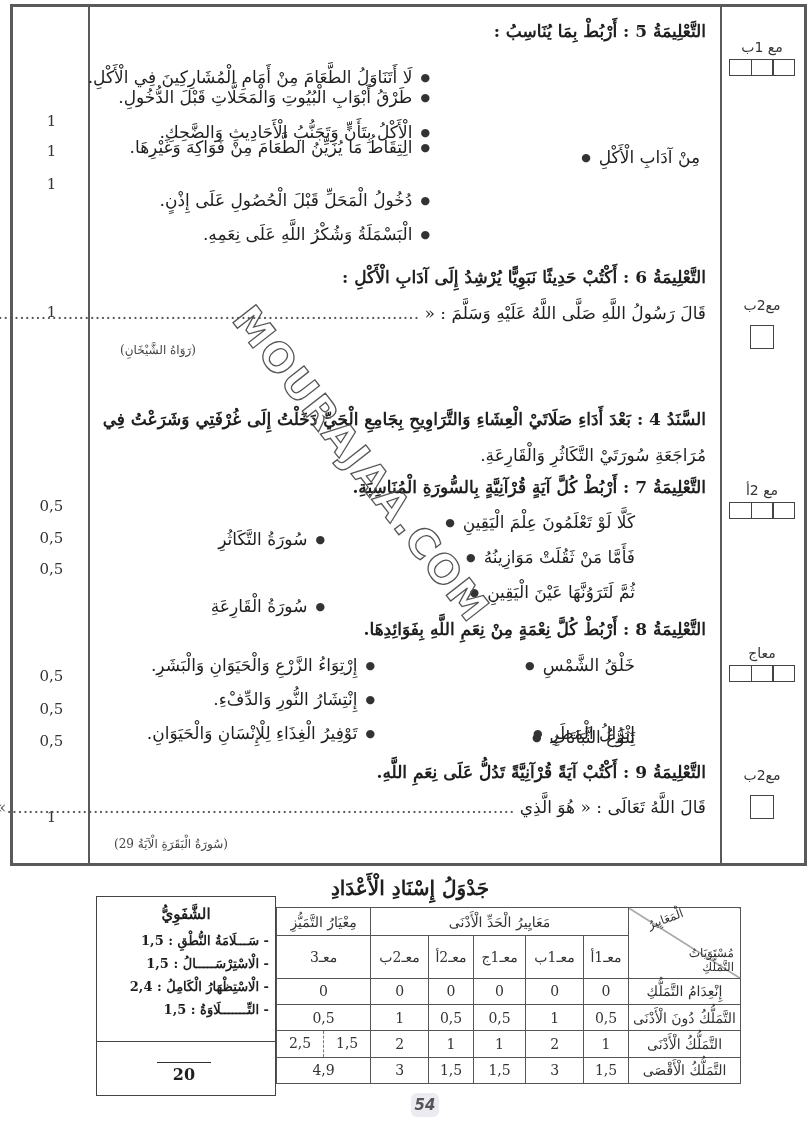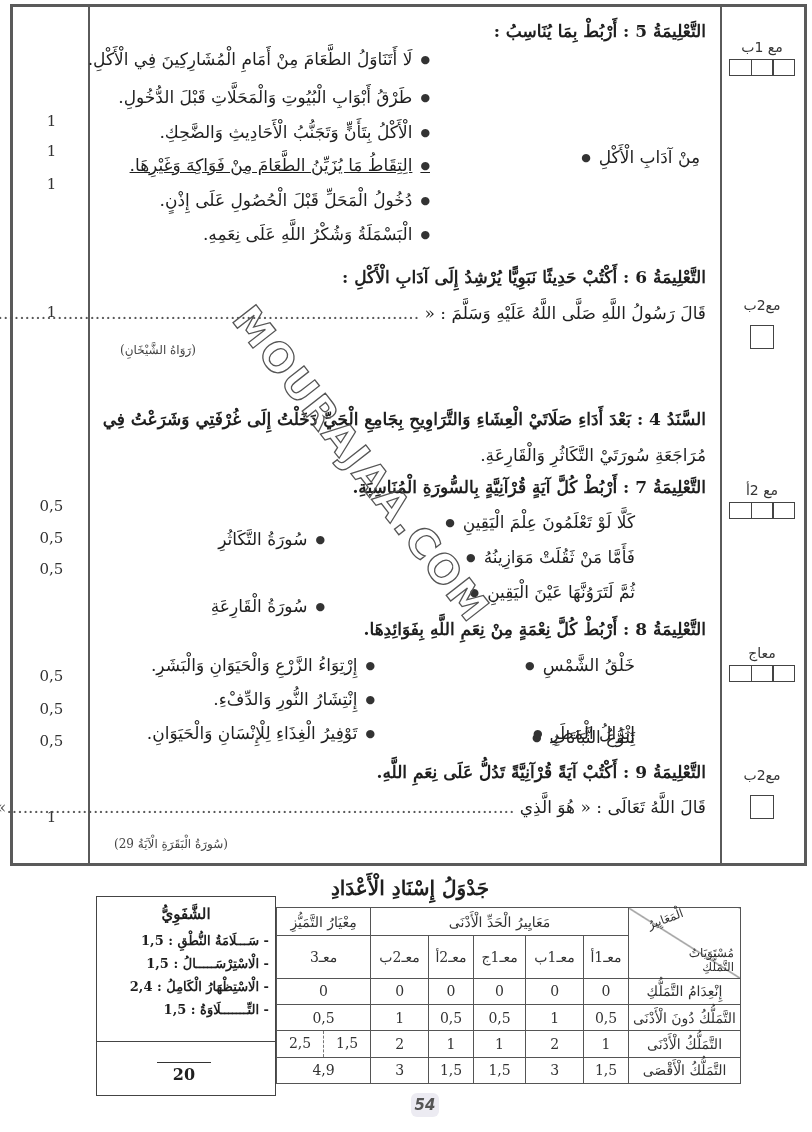--- a/index.html
+++ b/index.html
@@ -93,24 +93,24 @@
       <div class="mark" style="top: 553px;">0,5</div>
       <div class="mark" style="top: 660px;">0,5</div>
       <div class="mark" style="top: 693px;">0,5</div>
       <div class="mark" style="top: 725px;">0,5</div>
       <div class="mark" style="top: 801px;">1</div>
     </div>
 
   <div class="col-content">
 
     <div class="line bold" style="top:14px;">التَّعْلِيمَةُ 5 : أَرْبُطْ بِمَا يُنَاسِبُ :</div>
-    <div class="line bullet" style="top:42px; right:290px;">لَا أَتَنَاوَلُ الطَّعَامَ مِنْ أَمَامِ الْمُشَارِكِينَ فِي الْأَكْلِ.</div>
+    <div class="line bullet" style="top:60px; right:290px;">لَا أَتَنَاوَلُ الطَّعَامَ مِنْ أَمَامِ الْمُشَارِكِينَ فِي الْأَكْلِ.</div>
     <div class="line bullet" style="top:80px; right:290px;">طَرْقُ أَبْوَابِ الْبُيُوتِ وَالْمَحَلَّاتِ قَبْلَ الدُّخُولِ.</div>
     <div class="line bullet" style="top:115px; right:290px;">الْأَكْلُ بِتَأَنٍّ وَتَجَنُّبُ الْأَحَادِيثِ وَالضَّحِكِ.</div>
-    <div class="line bullet" style="top:148px; right:290px;text-decoration:underline;">الِتِقَاطُ مَا يُزَيِّنُ الطَّعَامَ مِنْ فَوَاكِهَ وَغَيْرِهَا.</div>
+    <div class="line bullet" style="top:130px; right:290px;">الِتِقَاطُ مَا يُزَيِّنُ الطَّعَامَ مِنْ فَوَاكِهَ وَغَيْرِهَا.</div>
     <div class="line bullet" style="top:183px; right:290px;">دُخُولُ الْمَحَلِّ قَبْلَ الْحُصُولِ عَلَى إِذْنٍ.</div>
     <div class="line bullet" style="top:217px; right:290px;">الْبَسْمَلَةُ وَشُكْرُ اللَّهِ عَلَى نِعَمِهِ.</div>
     <div class="line bullet-after" style="top:140px; right:20px;">مِنْ آدَابِ الْأَكْلِ</div>
 
     <div class="line bold" style="top:260px;text-align:right;">التَّعْلِيمَةُ 6 : أَكْتُبْ حَدِيثًا نَبَوِيًّا يُرْشِدُ إِلَى آدَابِ الْأَكْلِ :</div>
     <div class="line" style="top:296px;">
       <span>قَالَ رَسُولُ اللَّهِ صَلَّى اللَّهُ عَلَيْهِ وَسَلَّمَ : «</span>
       <span class="dots">........................................................................................................»</span>
     </div>
     <div class="line small" style="top:336px; right:auto; left:30px;">(رَوَاهُ الشَّيْخَانِ)</div>

